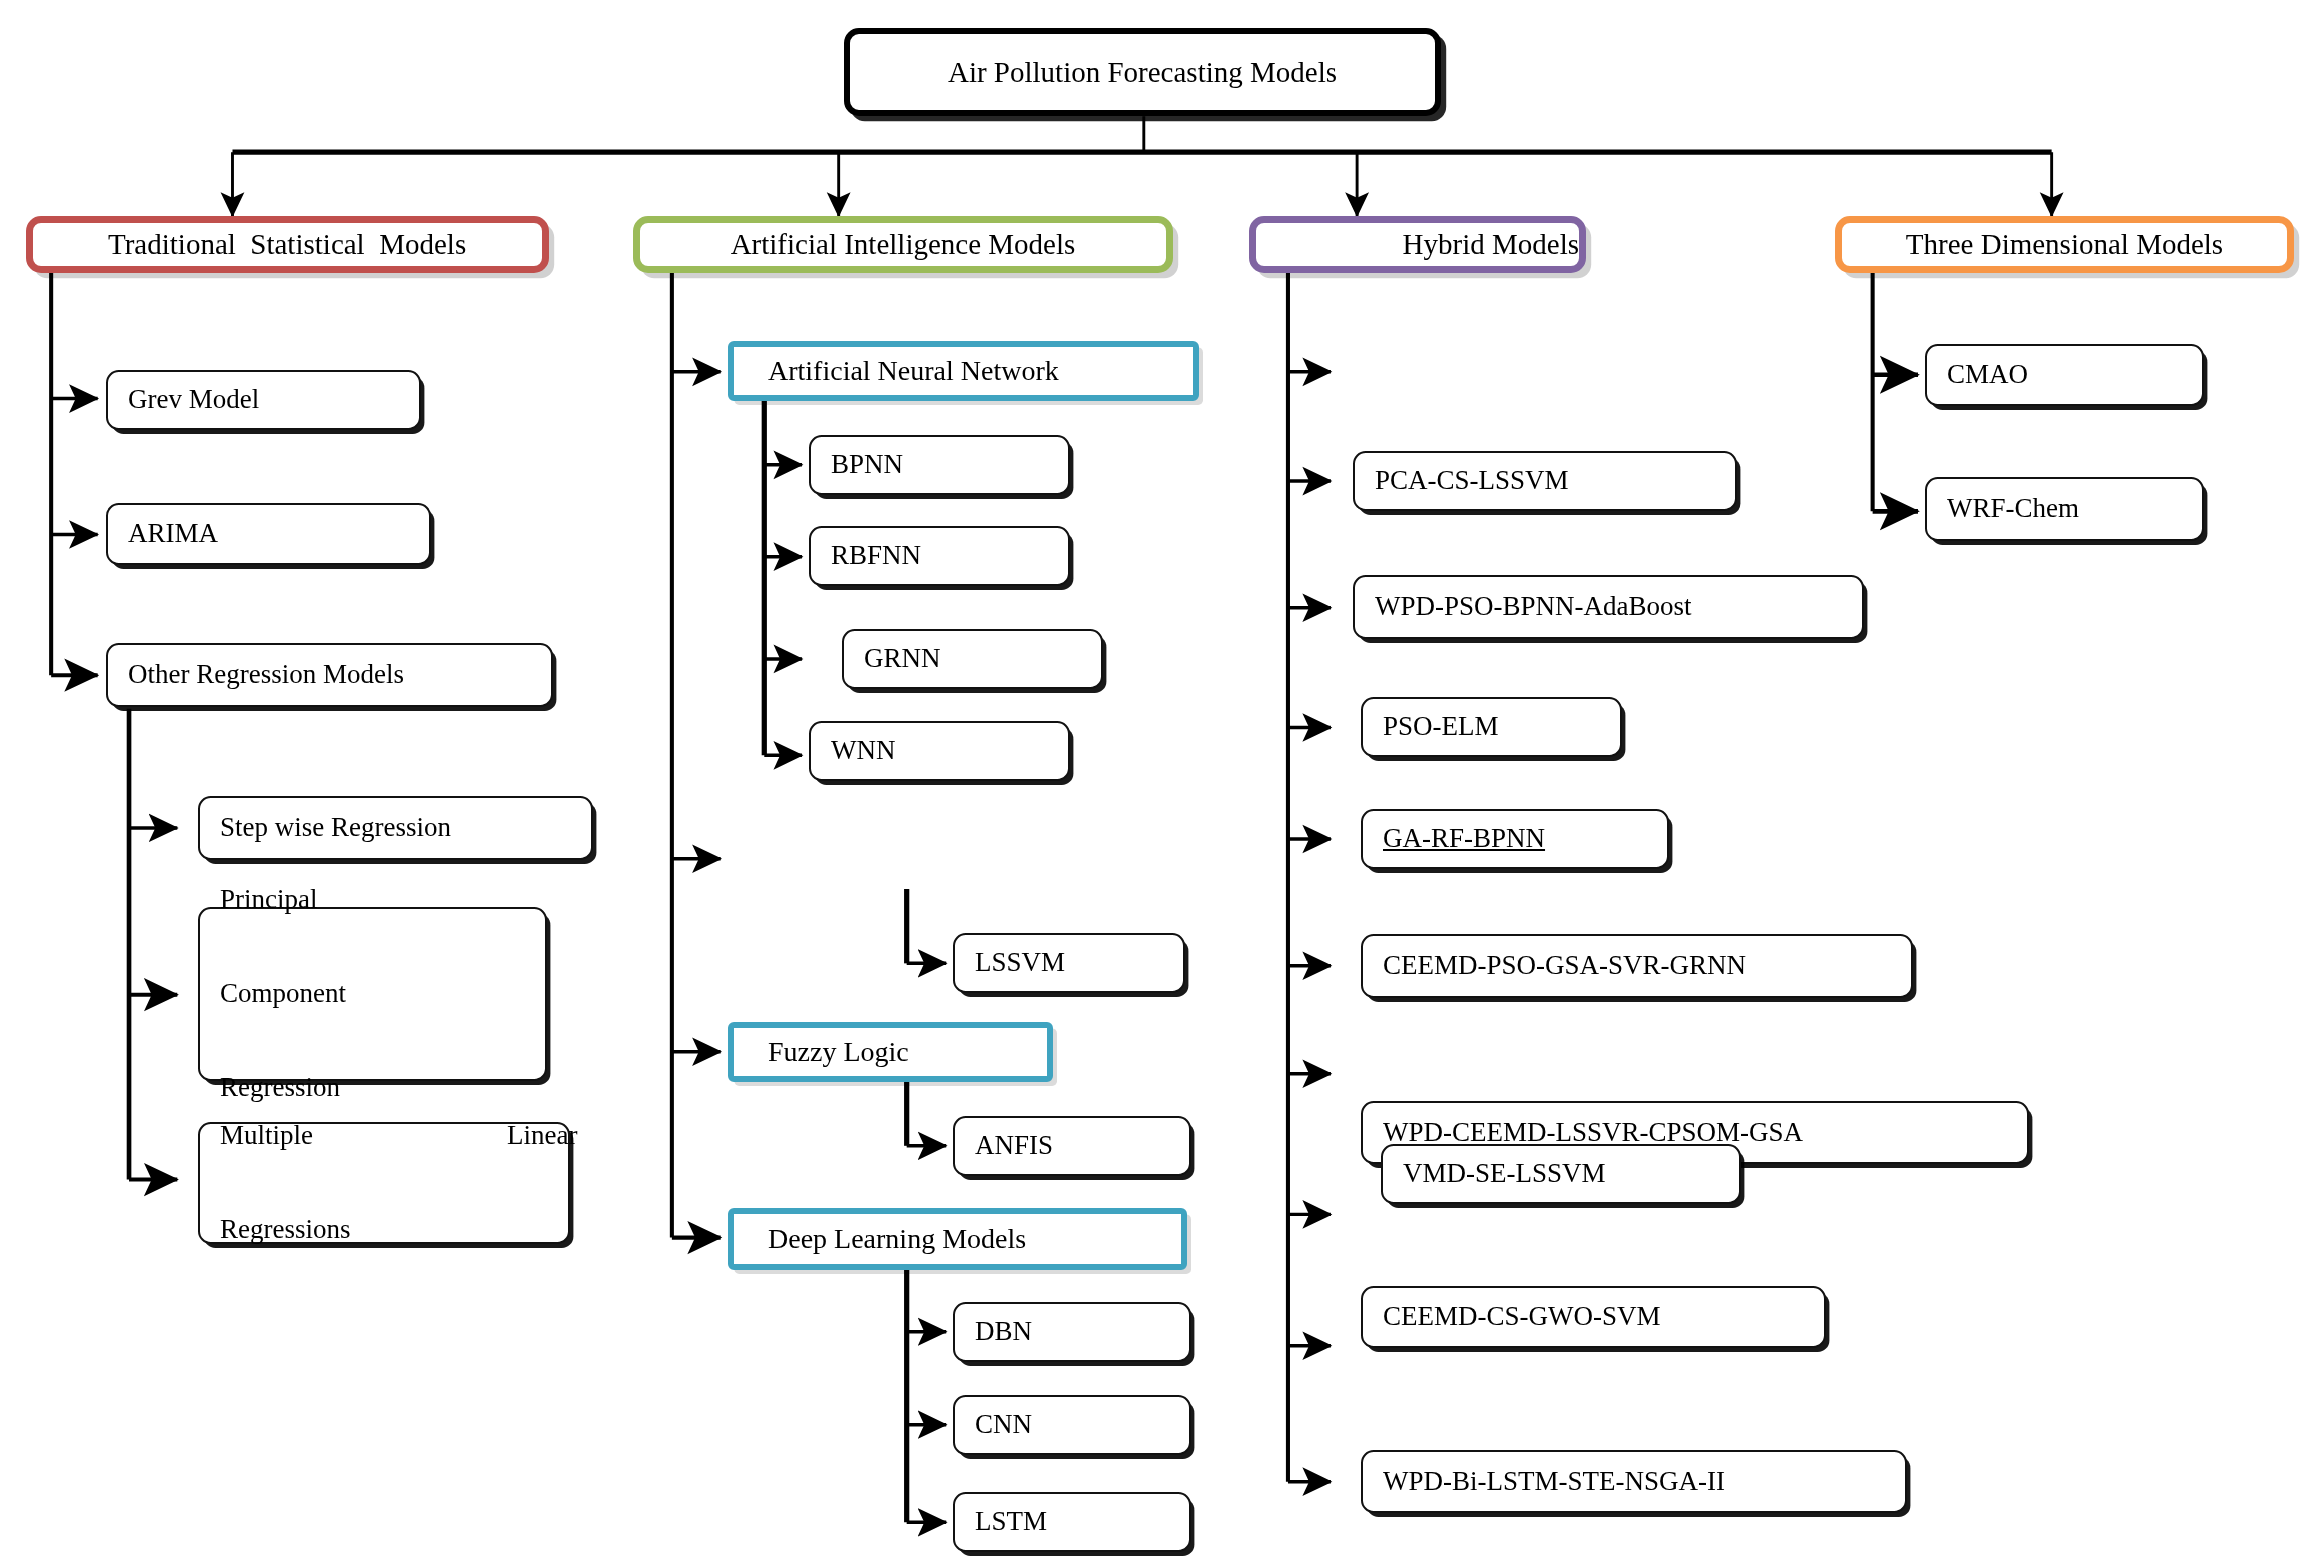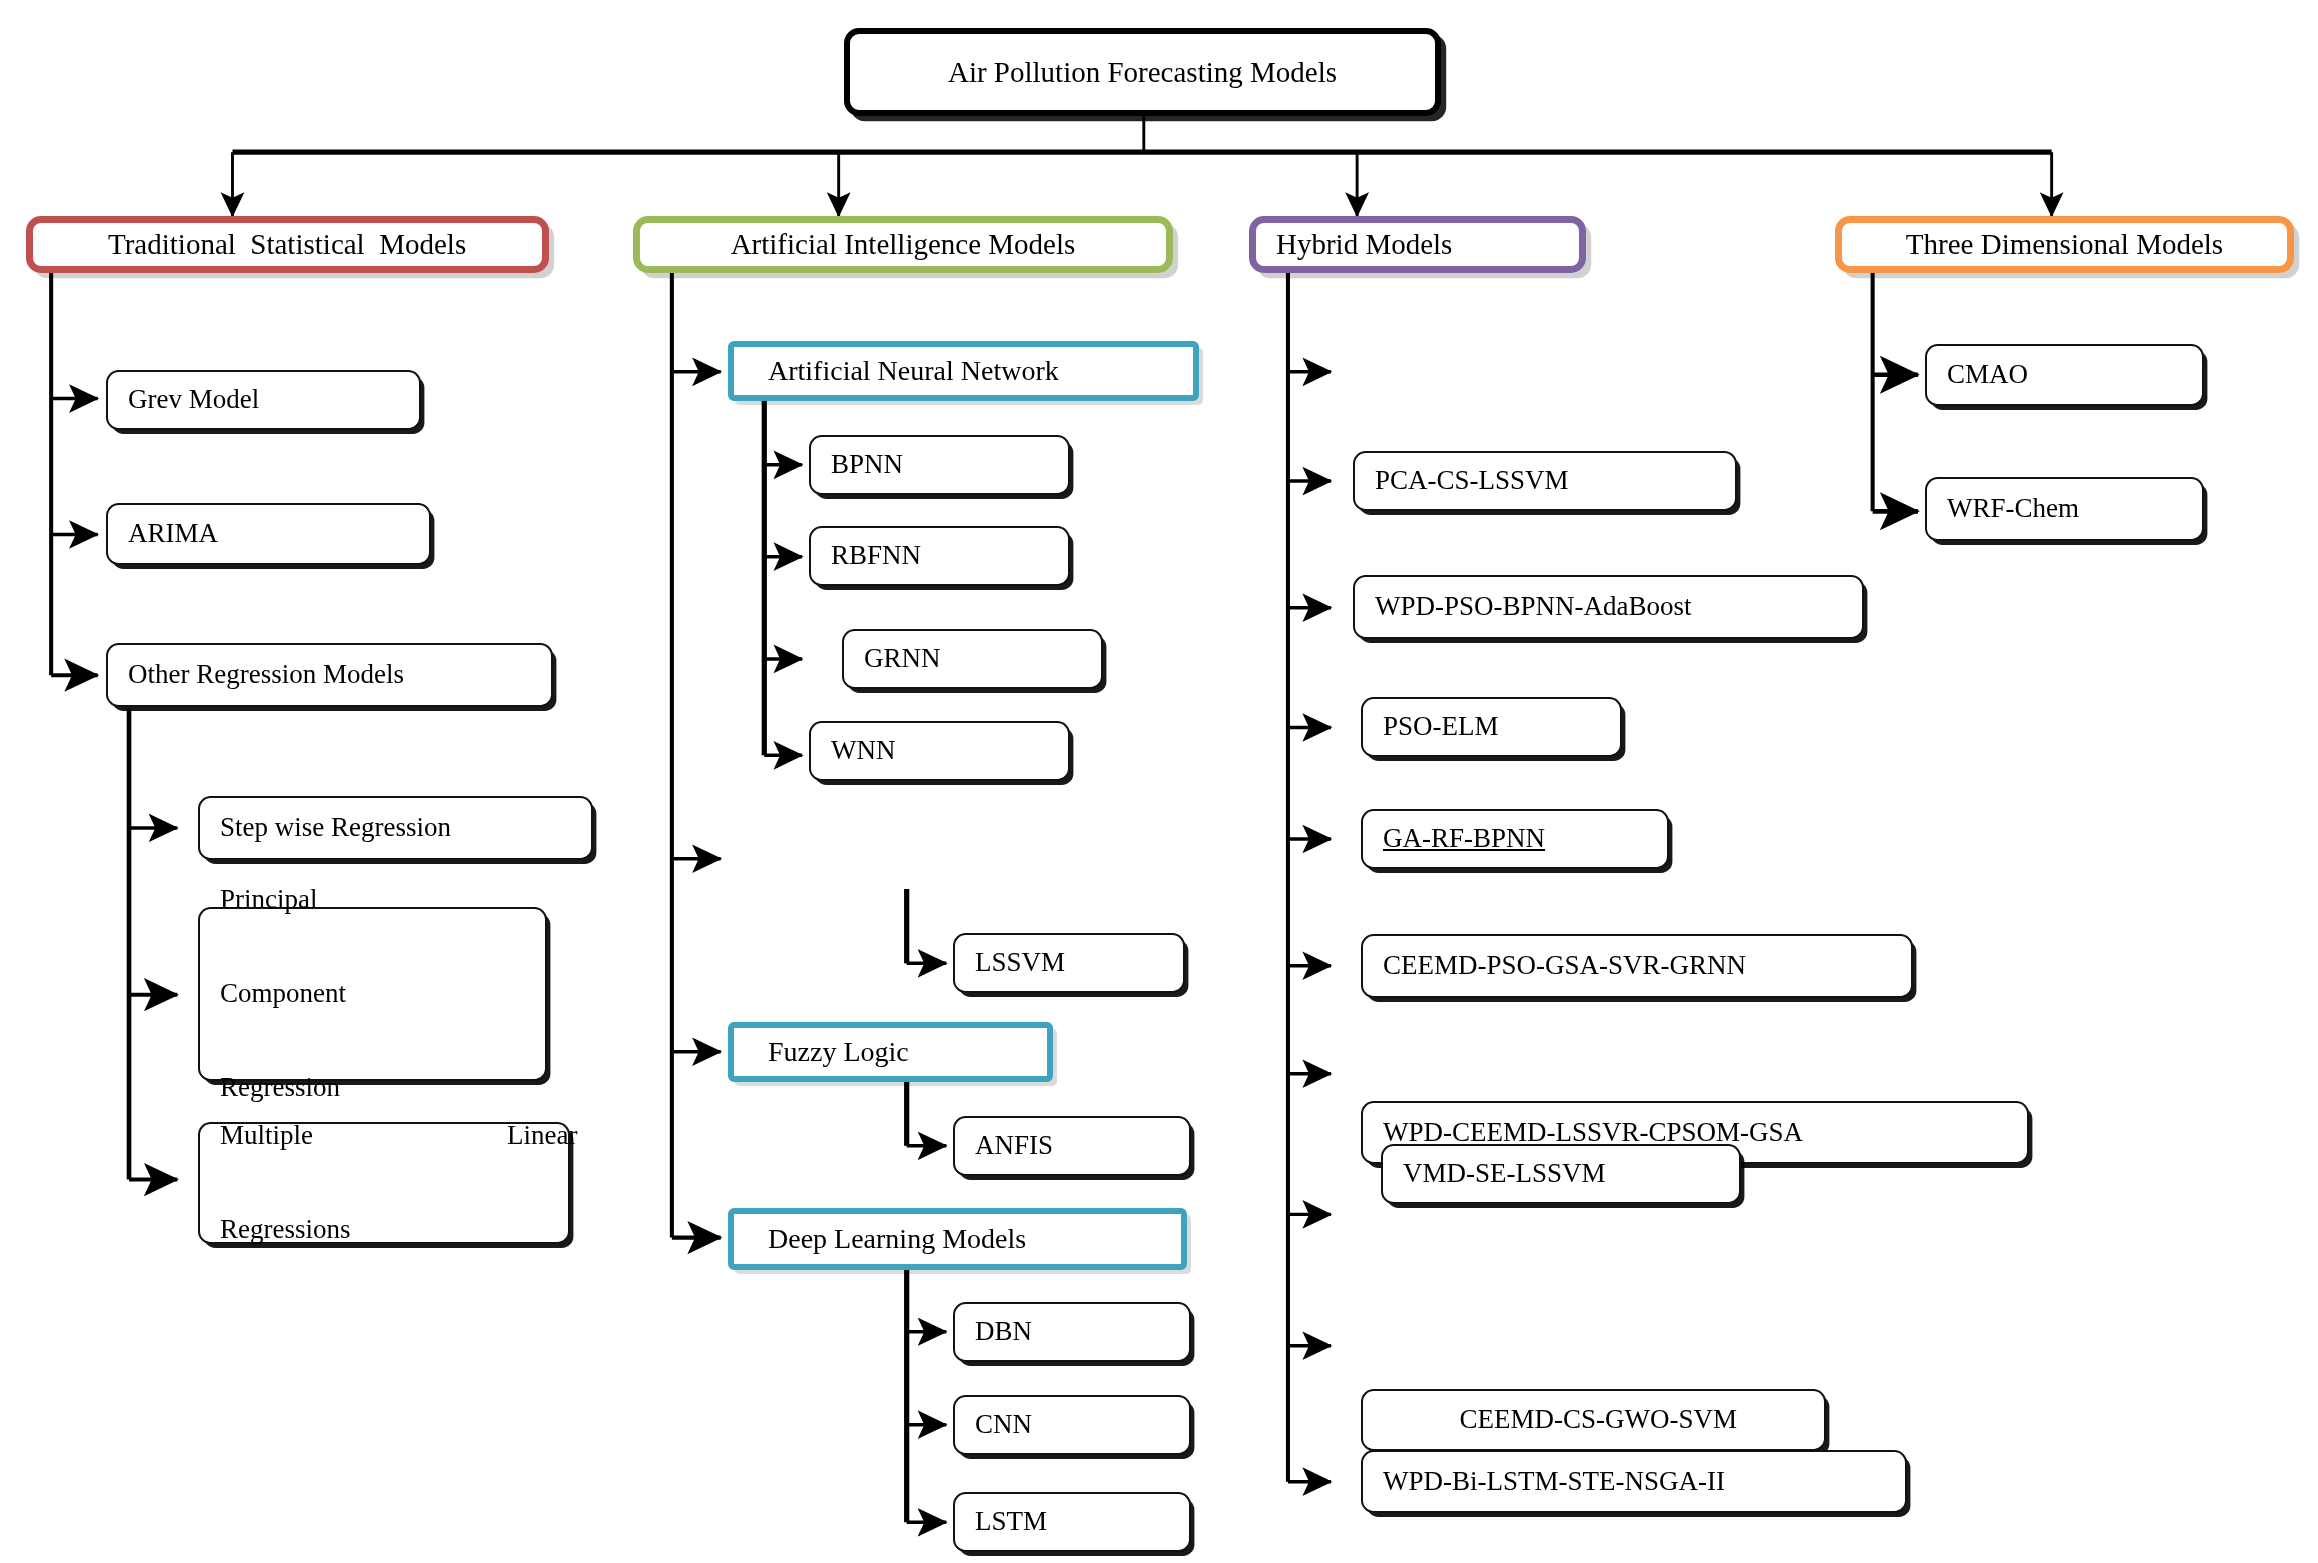--- a/index.html
+++ b/index.html
@@ -176,21 +176,21 @@
   </div>
 
   <div class="node cat red" style="left:25.6px; top:216px; width:523px; height:57px;">
     <span class="txt">Traditional  Statistical  Models</span>
   </div>
 
   <div class="node cat green" style="left:633px; top:216px; width:540px; height:57px;">
     <span class="txt">Artificial Intelligence Models</span>
   </div>
 
-  <div class="node cat purple" style="left:1249px; top:216px; width:337px; height:57px; justify-content:flex-start; padding-left:20px;">
+  <div class="node cat purple" style="left:1249px; top:216px; width:337px; height:57px; justify-content:flex-end; padding-left:20px;">
     <span class="txt">Hybrid Models</span>
   </div>
 
   <div class="node cat orange" style="left:1835px; top:216px; width:459px; height:57px;">
     <span class="txt">Three Dimensional Models</span>
   </div>
 
   <div class="node leaf" style="left:106px; top:370px; width:315px; height:60px;">
     <span class="txt">Grev Model</span>
   </div>
@@ -296,21 +296,21 @@
   </div>
 
   <div class="node leaf" style="left:1361px; top:1101px; width:668px; height:63px;">
     <span class="txt">WPD-CEEMD-LSSVR-CPSOM-GSA</span>
   </div>
 
   <div class="node leaf" style="left:1361px; top:1144px; width:360px; height:60px;margin-left:20px;">
     <span class="txt">VMD-SE-LSSVM</span>
   </div>
 
-  <div class="node leaf" style="left:1361px; top:1389px; width:465px; height:62px;justify-content:center;">
+  <div class="node leaf" style="left:1361px; top:1286px; width:465px; height:62px;">
     <span class="txt">CEEMD-CS-GWO-SVM</span>
   </div>
 
   <div class="node leaf" style="left:1361px; top:1450px; width:546px; height:63px;">
     <span class="txt">WPD-Bi-LSTM-STE-NSGA-II</span>
   </div>
 
   <div class="node leaf" style="left:1925px; top:344px; width:279px; height:62px;">
     <span class="txt">CMAO</span>
   </div>

